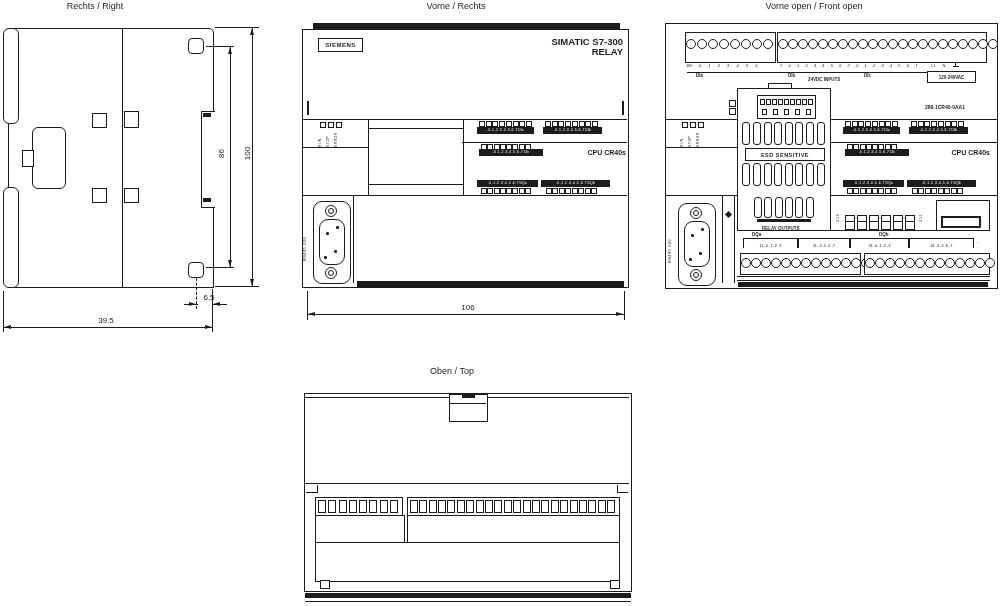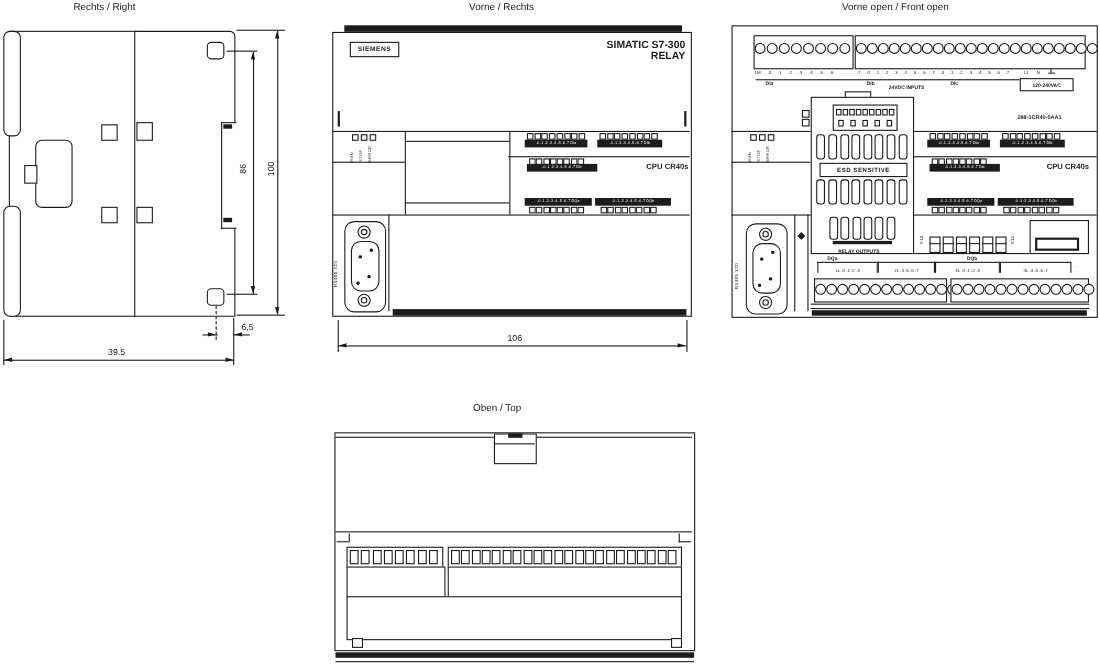--- a/index.html
+++ b/index.html
@@ -83,21 +83,21 @@
     <div class="tri u" style="left:250px;top:28px"></div>
     <div class="tri d" style="left:250px;top:279px"></div>
     <div class="dim vdim" style="left:236px;top:149px;width:22px">100</div>
 
     <div class="ln-d" style="left:196px;top:278px;height:31px"></div>
     <div class="ln" style="left:212px;top:289px;width:1px;height:43px"></div>
     <div class="ln" style="left:184px;top:304px;width:14px;height:1px"></div>
     <div class="ln" style="left:212px;top:304px;width:15px;height:1px"></div>
     <div class="tri r" style="left:189px;top:302px"></div>
     <div class="tri l" style="left:213px;top:302px"></div>
-    <div class="dim" style="left:214px;top:293px;width:22px">6,5</div>
+    <div class="dim" style="left:198px;top:293px;width:22px">6,5</div>
 
     <div class="ln" style="left:3px;top:291px;width:1px;height:41px"></div>
     <div class="ln" style="left:3px;top:327px;width:210px;height:1px"></div>
     <div class="tri l" style="left:4px;top:325px"></div>
     <div class="tri r" style="left:205px;top:325px"></div>
     <div class="dim" style="left:86px;top:316px;width:40px">39.5</div>
   </div>
 
   <div class="abs" style="left:0;top:0;width:660px;height:340px">
     <div class="ttl" style="left:400px;top:1px;width:112px">Vorne / Rechts</div>

